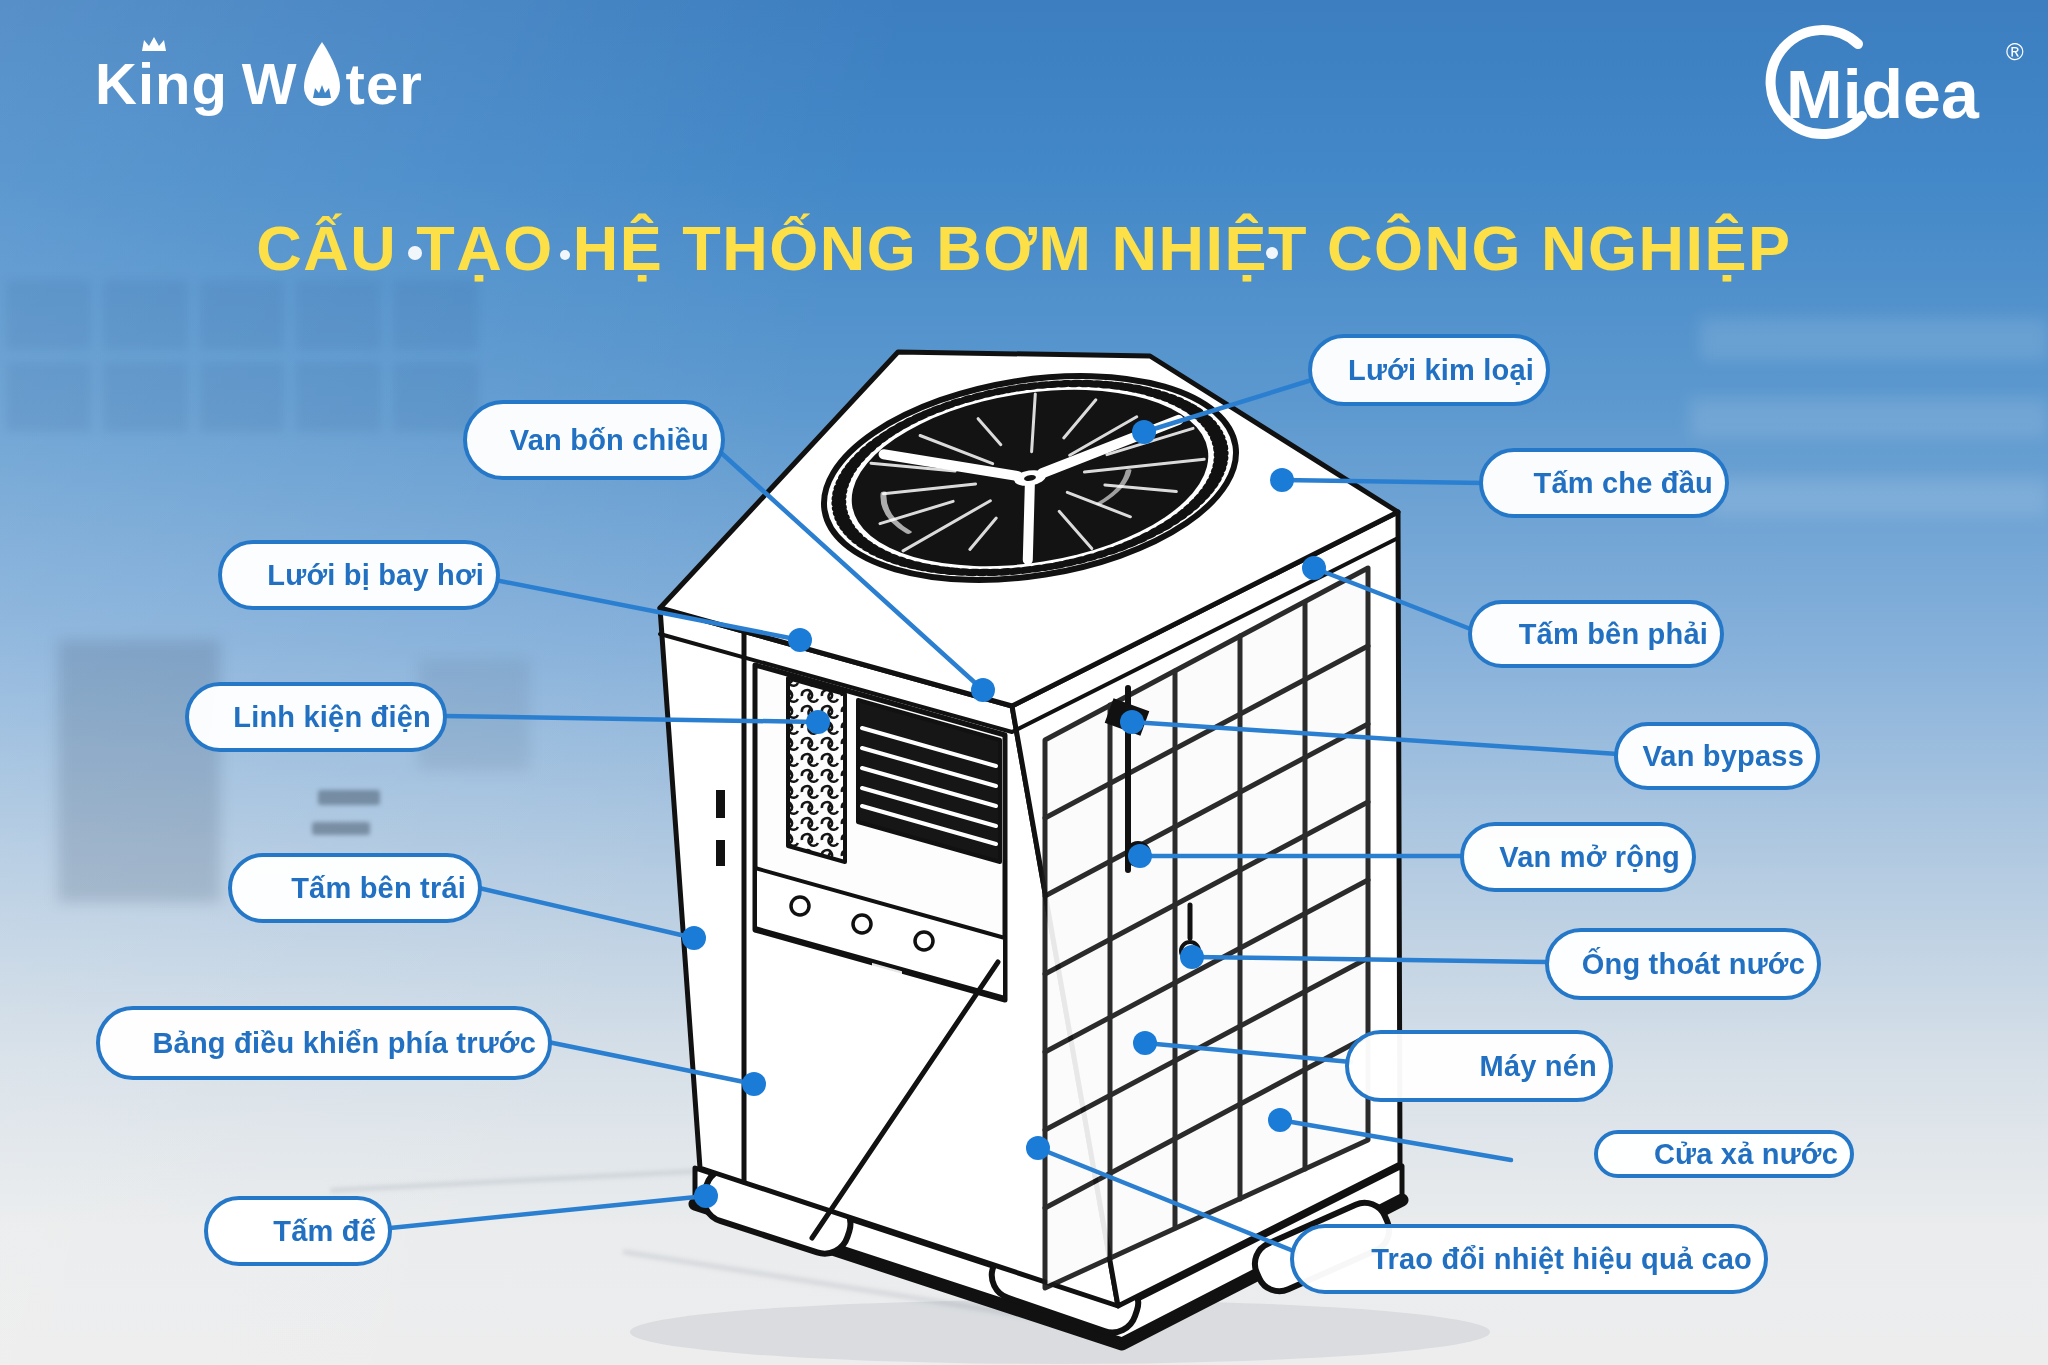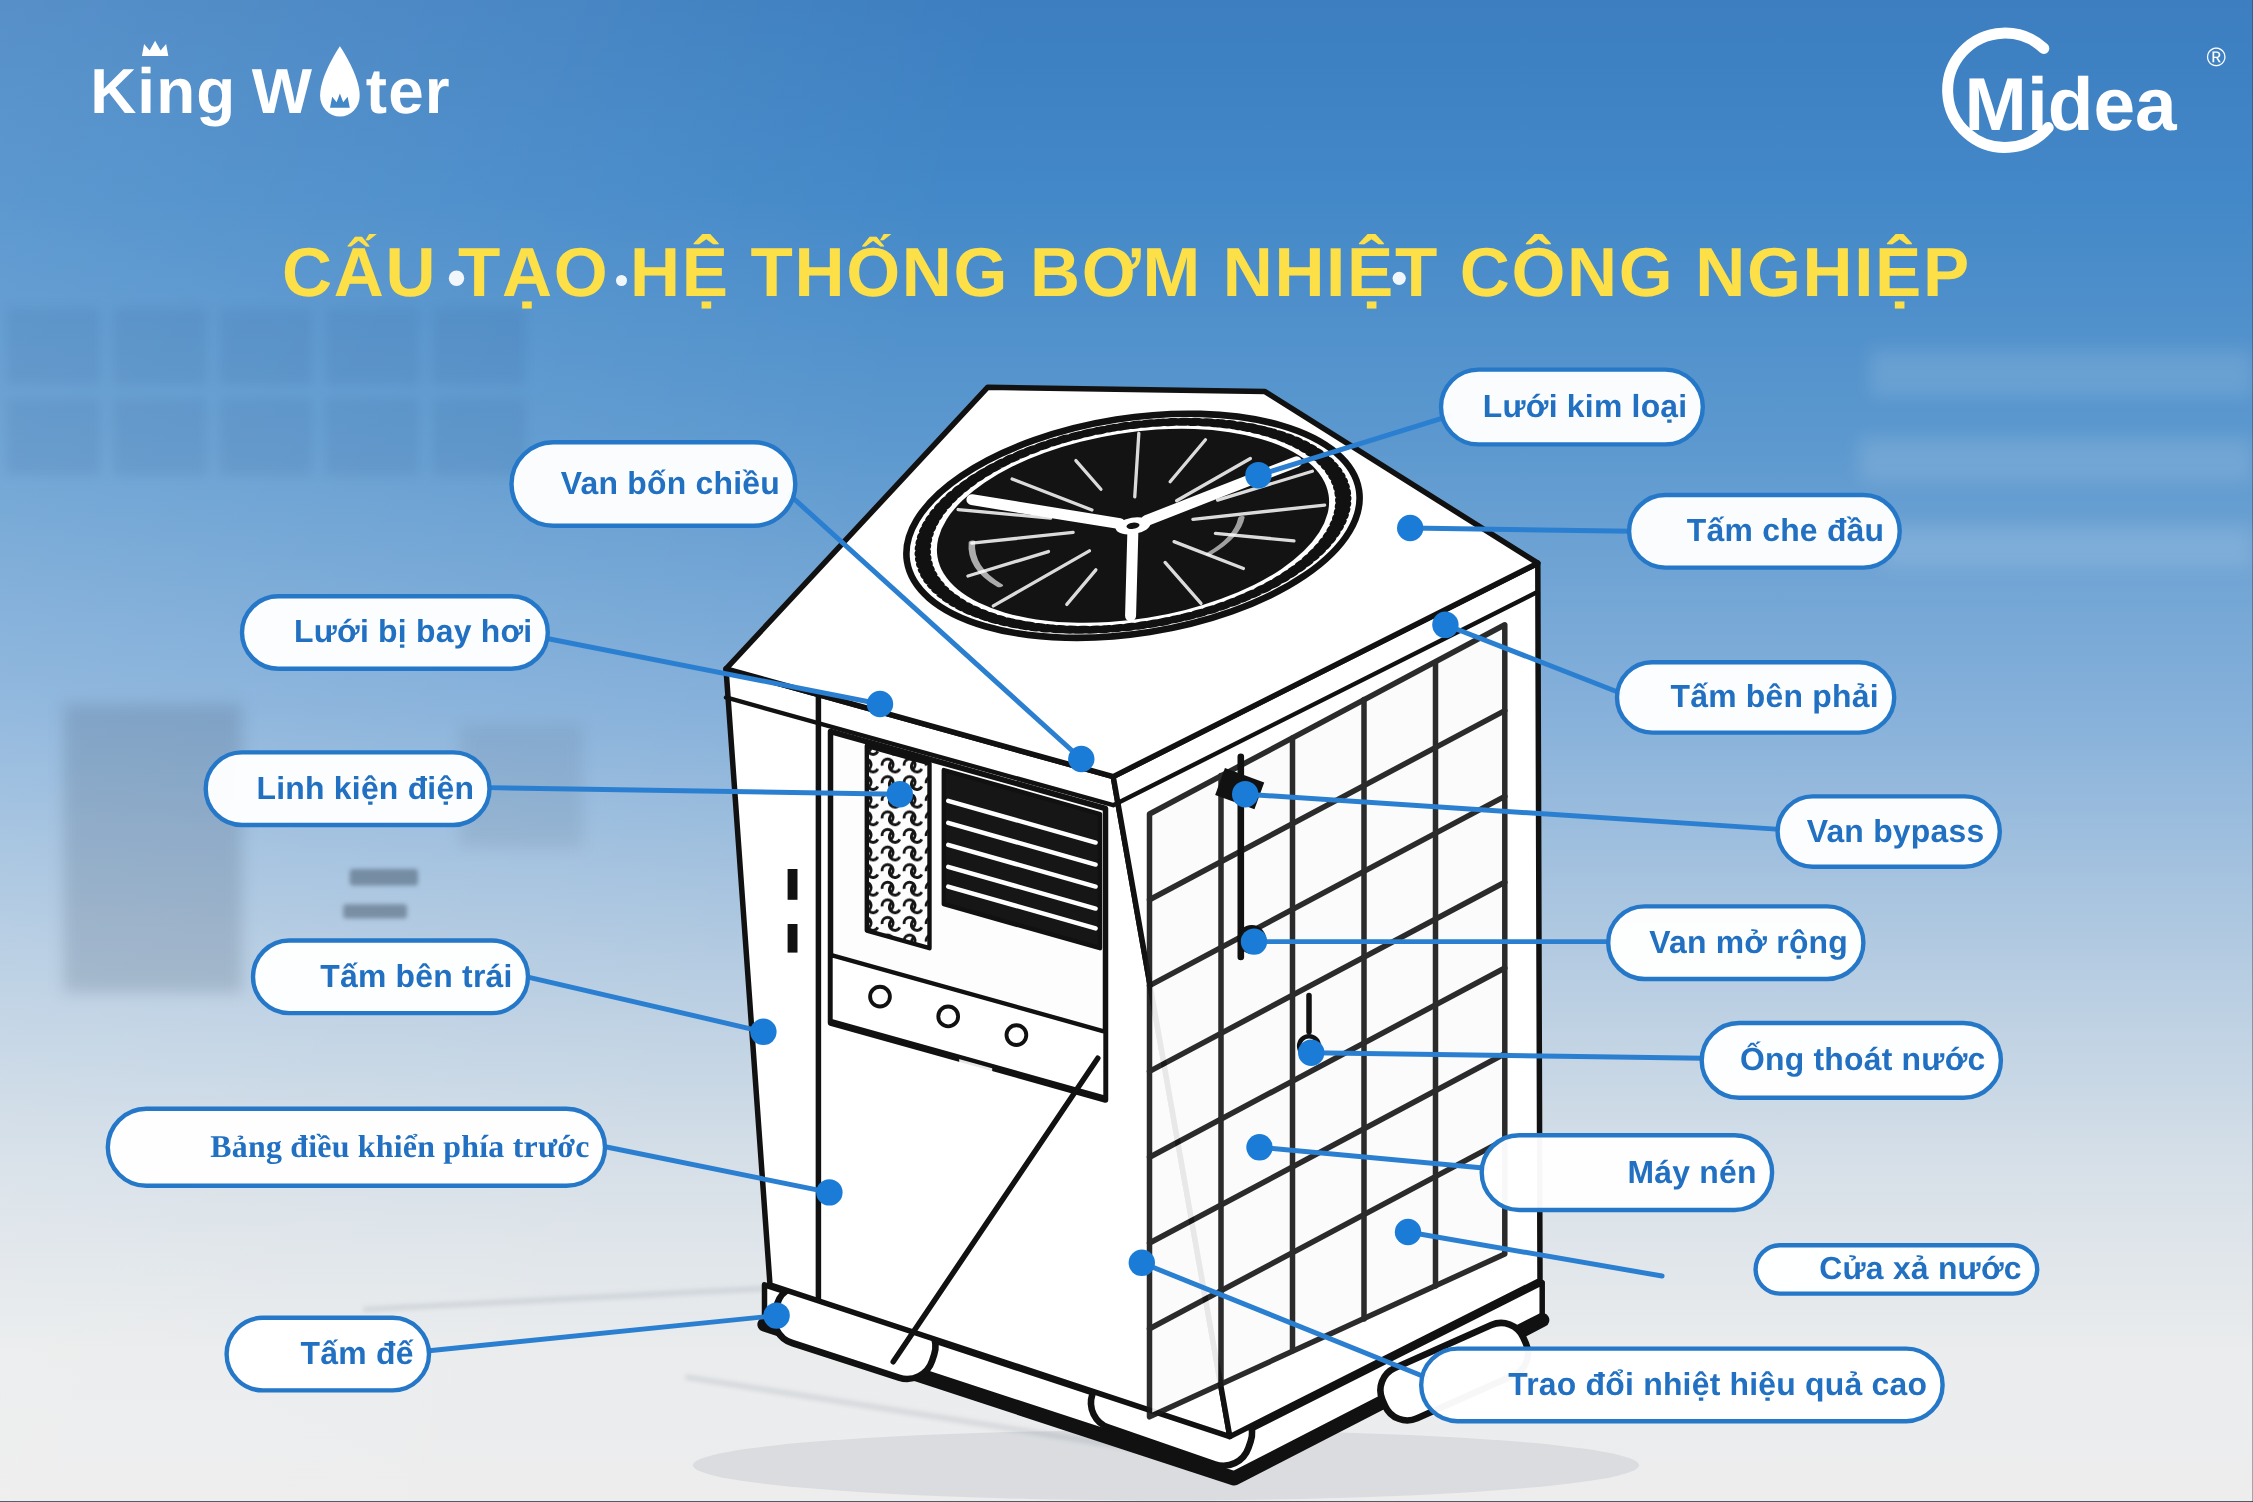--- a/index.html
+++ b/index.html
@@ -24,21 +24,21 @@
   
   svg.scene{position:absolute;inset:0;z-index:20;}
   
   #callouts .pill{position:absolute;display:flex;align-items:center;justify-content:flex-end;
       background:rgba(255,255,255,.97);border:4px solid #2577c8;border-radius:999px;
       color:#2170c2;font-weight:700;font-size:29px;white-space:nowrap;
       letter-spacing:.2px;z-index:30;box-sizing:border-box;padding:0 12px;}
   
   .title{position:absolute;left:0;right:0;top:170px;text-align:center;color:#fde047;
          font-size:63px;font-weight:800;letter-spacing:1.5px;z-index:40;}
-  .kingwater{position:absolute;left:82px;top:50px;z-index:40;color:#fff;font-weight:700;
+  .kingwater{position:absolute;left:95px;top:50px;z-index:40;color:#fff;font-weight:700;
              font-size:58px;letter-spacing:1px;display:flex;align-items:flex-start;}
   .kingwater .crown-i{position:absolute;left:46px;top:-14px;}
   .kw-drop{position:relative;width:44px;height:74px;margin:-10px 2px 0 2px;}
   .midea{position:absolute;left:1738px;top:20px;z-index:40;}
 </style>
 </head>
 <body>
 
 <div class="stage">
 
@@ -202,21 +202,21 @@
       </div>
       <div class="pill" style="left: 218px; top: 540px; width: 282px; height: 70px;">
         <span>Lưới bị bay hơi</span>
       </div>
       <div class="pill" style="left: 185px; top: 682px; width: 262px; height: 70px;">
         <span>Linh kiện điện</span>
       </div>
       <div class="pill" style="left: 228px; top: 853px; width: 254px; height: 70px;">
         <span>Tấm bên trái</span>
       </div>
-      <div class="pill" style="left: 96px; top: 1006px; width: 456px; height: 74px; font-family: Liberation Serif, serif;">
+      <div class="pill" style="left: 96px; top: 1006px; width: 456px; height: 74px;">
         <span>Bảng điều khiển phía trước</span>
       </div>
       <div class="pill" style="left: 204px; top: 1196px; width: 188px; height: 70px;">
         <span>Tấm đế</span>
       </div>
       <div class="pill" style="left: 1308px; top: 334px; width: 242px; height: 72px;">
         <span>Lưới kim loại</span>
       </div>
       <div class="pill" style="left: 1479px; top: 448px; width: 250px; height: 70px;">
         <span>Tấm che đầu</span>

